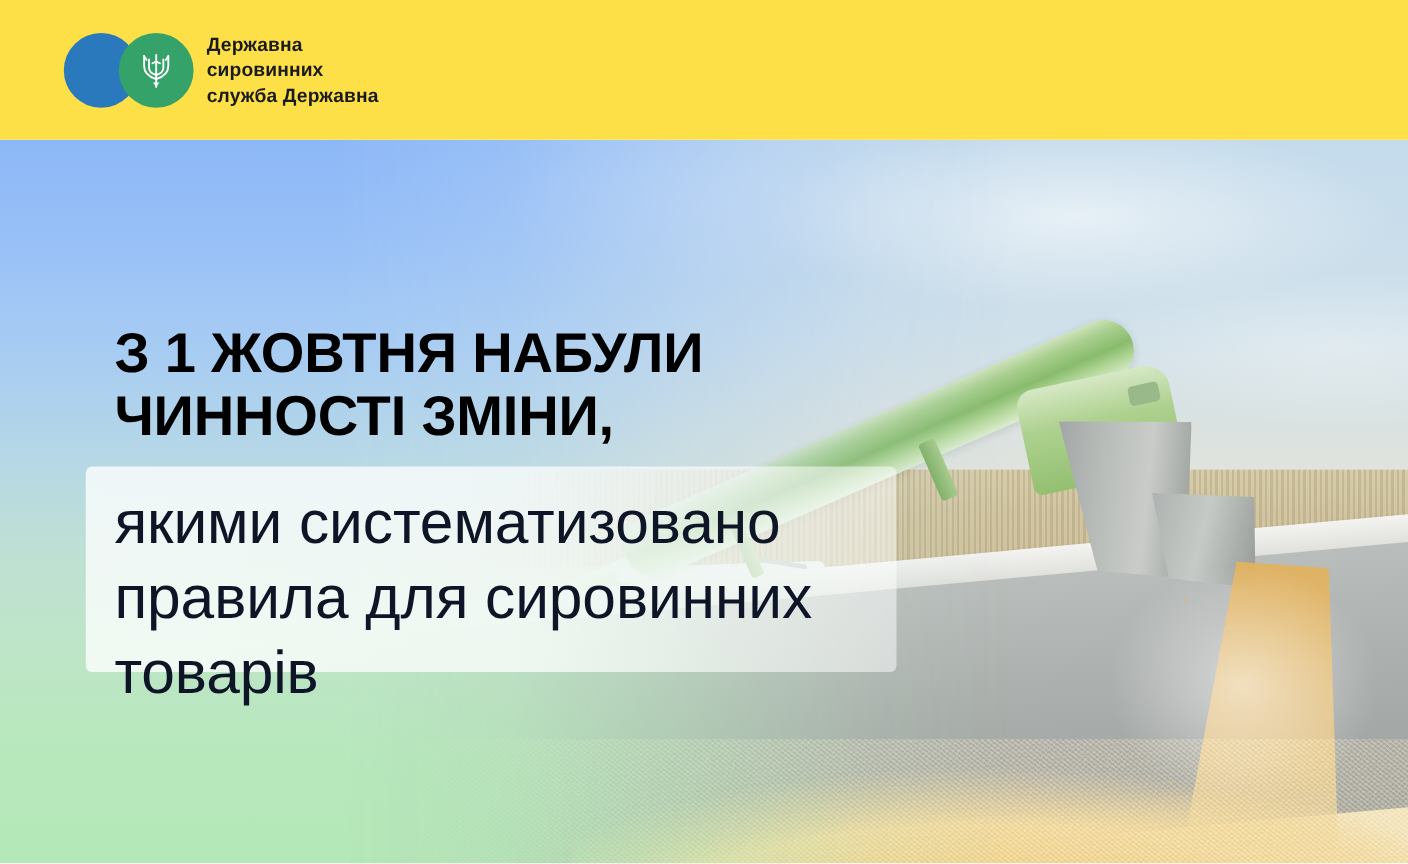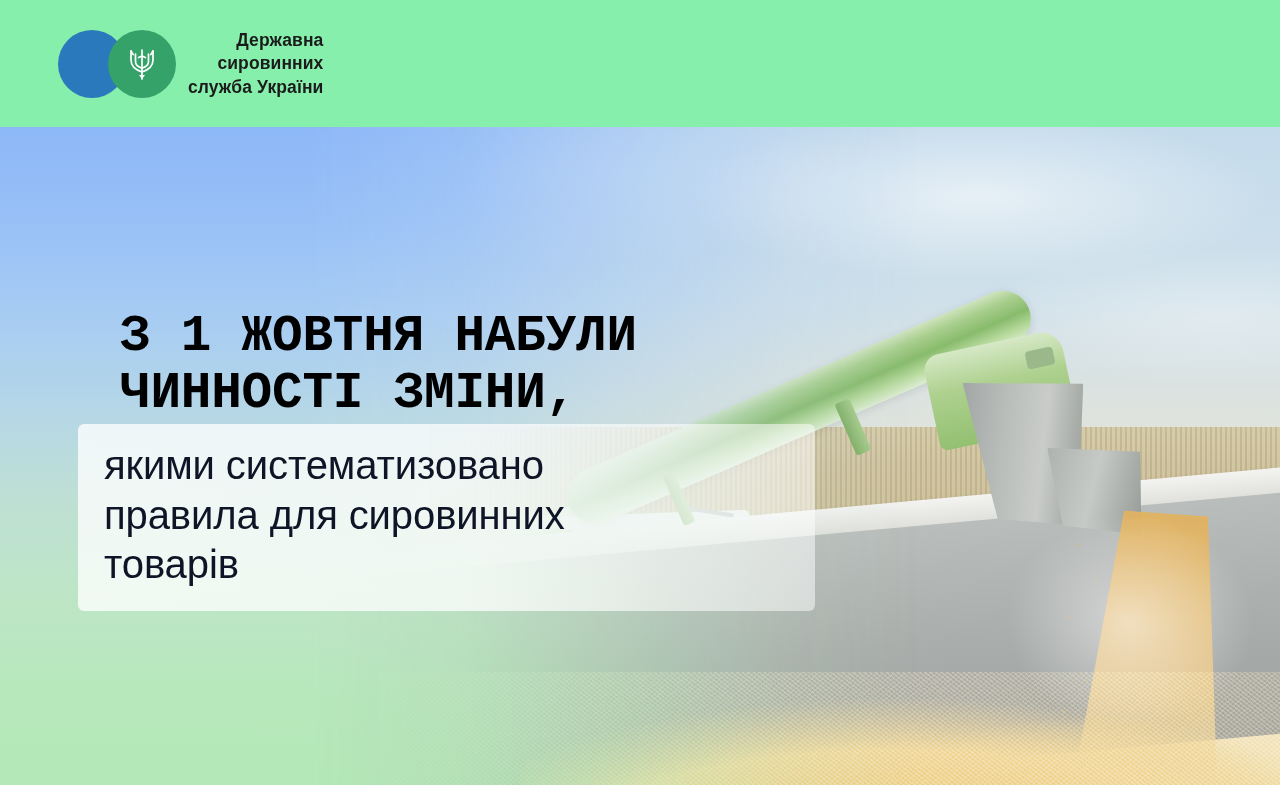--- a/index.html
+++ b/index.html
@@ -19,23 +19,22 @@
     overflow: hidden;
     background: #ffffff;
   }
 
   
   .header-bar {
     position: absolute;
     left: 0; top: 0;
     width: 1280px;
     height: 127px;
-    background: #86efac;
+    background: #fde047;
     z-index: 40;
-    text-align: right;
   }
   .logo {
     position: absolute;
     left: 58px;
     top: 28px;
     height: 72px;
     display: flex;
     align-items: center;
   }
   .logo-marks {
@@ -371,43 +370,42 @@
   .headline {
     position: absolute;
     left: 104px;
     top: 292px;
     z-index: 25;
     font-size: 51px;
     font-weight: bold;
     line-height: 1.12;
     letter-spacing: -0.2px;
     color: #000000;
-    margin: 16px;
+    margin: 0;
     white-space: pre-line;
-    font-family: Liberation Mono, monospace;
   }
 
   .subtitle-panel {
     position: absolute;
     left: 78px;
     top: 424px;
     width: 737px;
     height: 187px;
     z-index: 22;
     border-radius: 6px;
     background: linear-gradient(90deg, rgba(255,255,255,.78) 0%, rgba(255,255,255,.74) 55%, rgba(255,255,255,.58) 82%, rgba(255,255,255,.50) 100%);
   }
   .subtitle {
     position: absolute;
     left: 104px;
     top: 441px;
     z-index: 28;
     width: 720px;
     margin: 0;
-    font-size: 40px;
+    font-size: 55px;
     font-weight: normal;
     line-height: 1.24;
     letter-spacing: -0.1px;
     color: #0d1526;
     white-space: pre-line;
   }
 </style>
 </head>
 <body>
 
@@ -471,18 +469,18 @@
               <path d="M4 6 L6.2 9.6"></path>
               <path d="M26 6 L23.8 9.6"></path>
               <path d="M11.6 12.5 L15 11 L18.4 12.5"></path>
             </g>
           </svg>
         </div>
       </div>
       <div class="logo-text">
         <span>Державна</span>
         <span>сировинних</span>
-        <span>служба України</span>
+        <span>служба Державна</span>
       </div>
     </div>
   </div>
 
 </div>
 
 </body></html>

